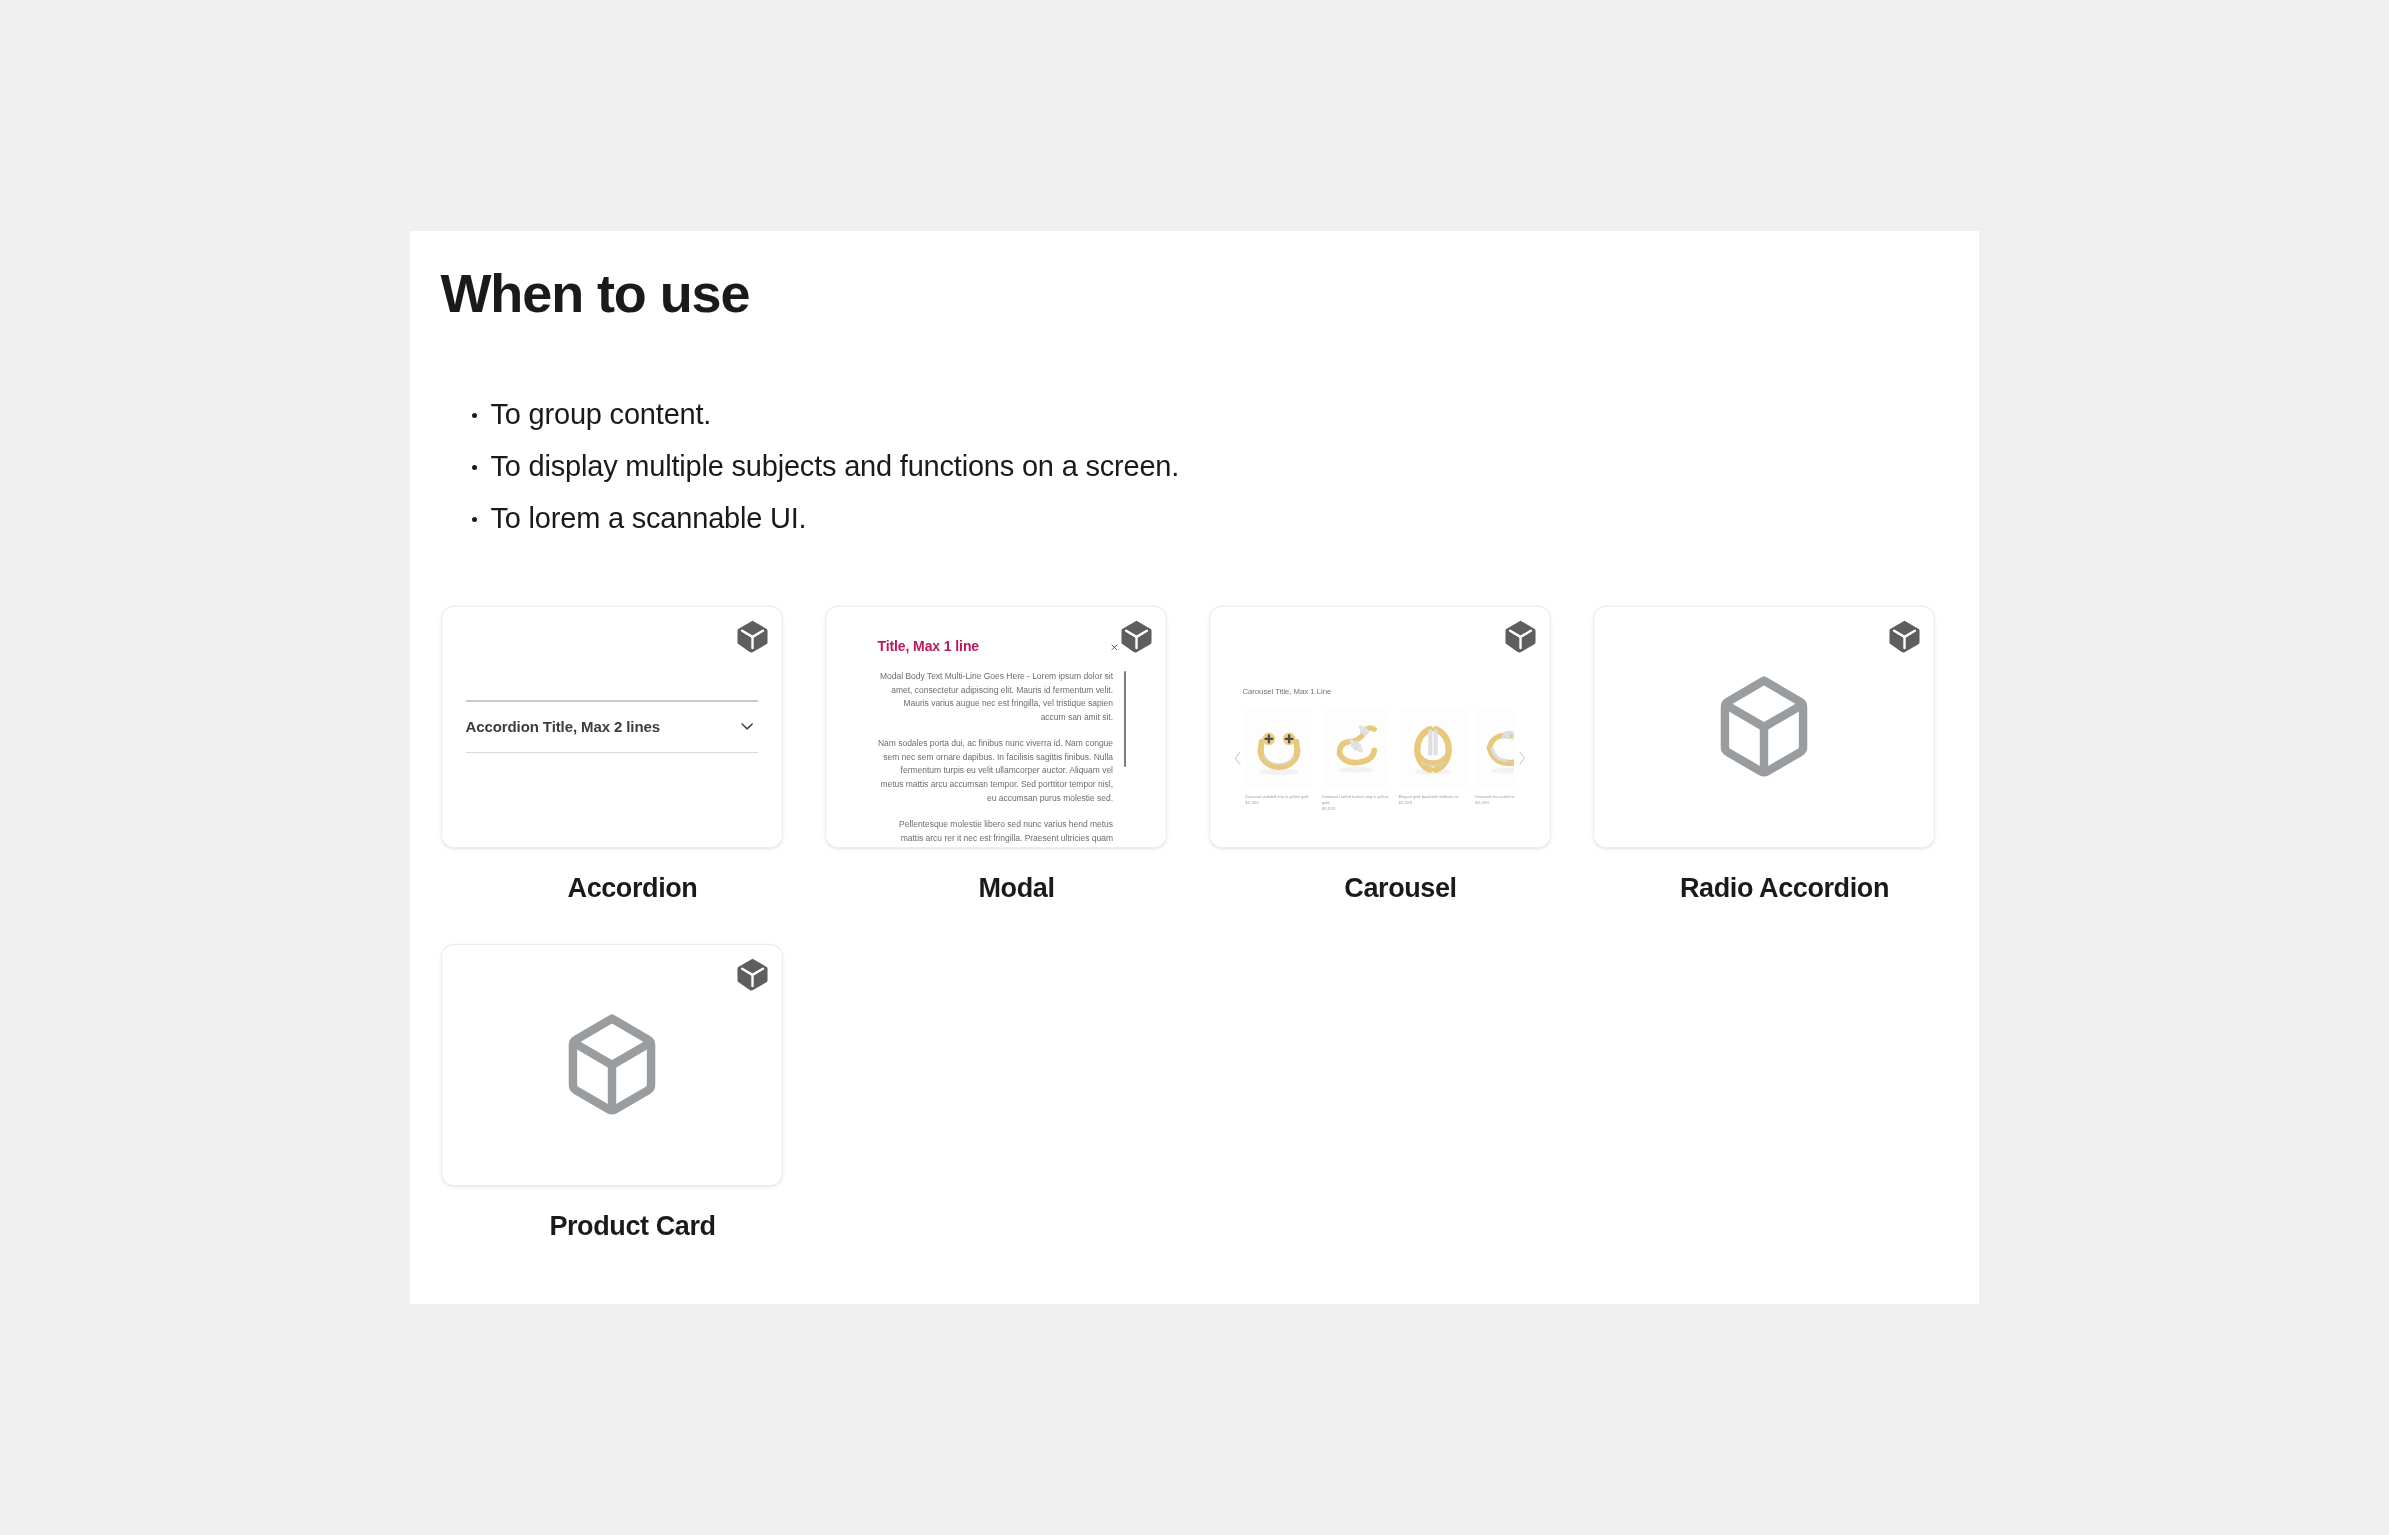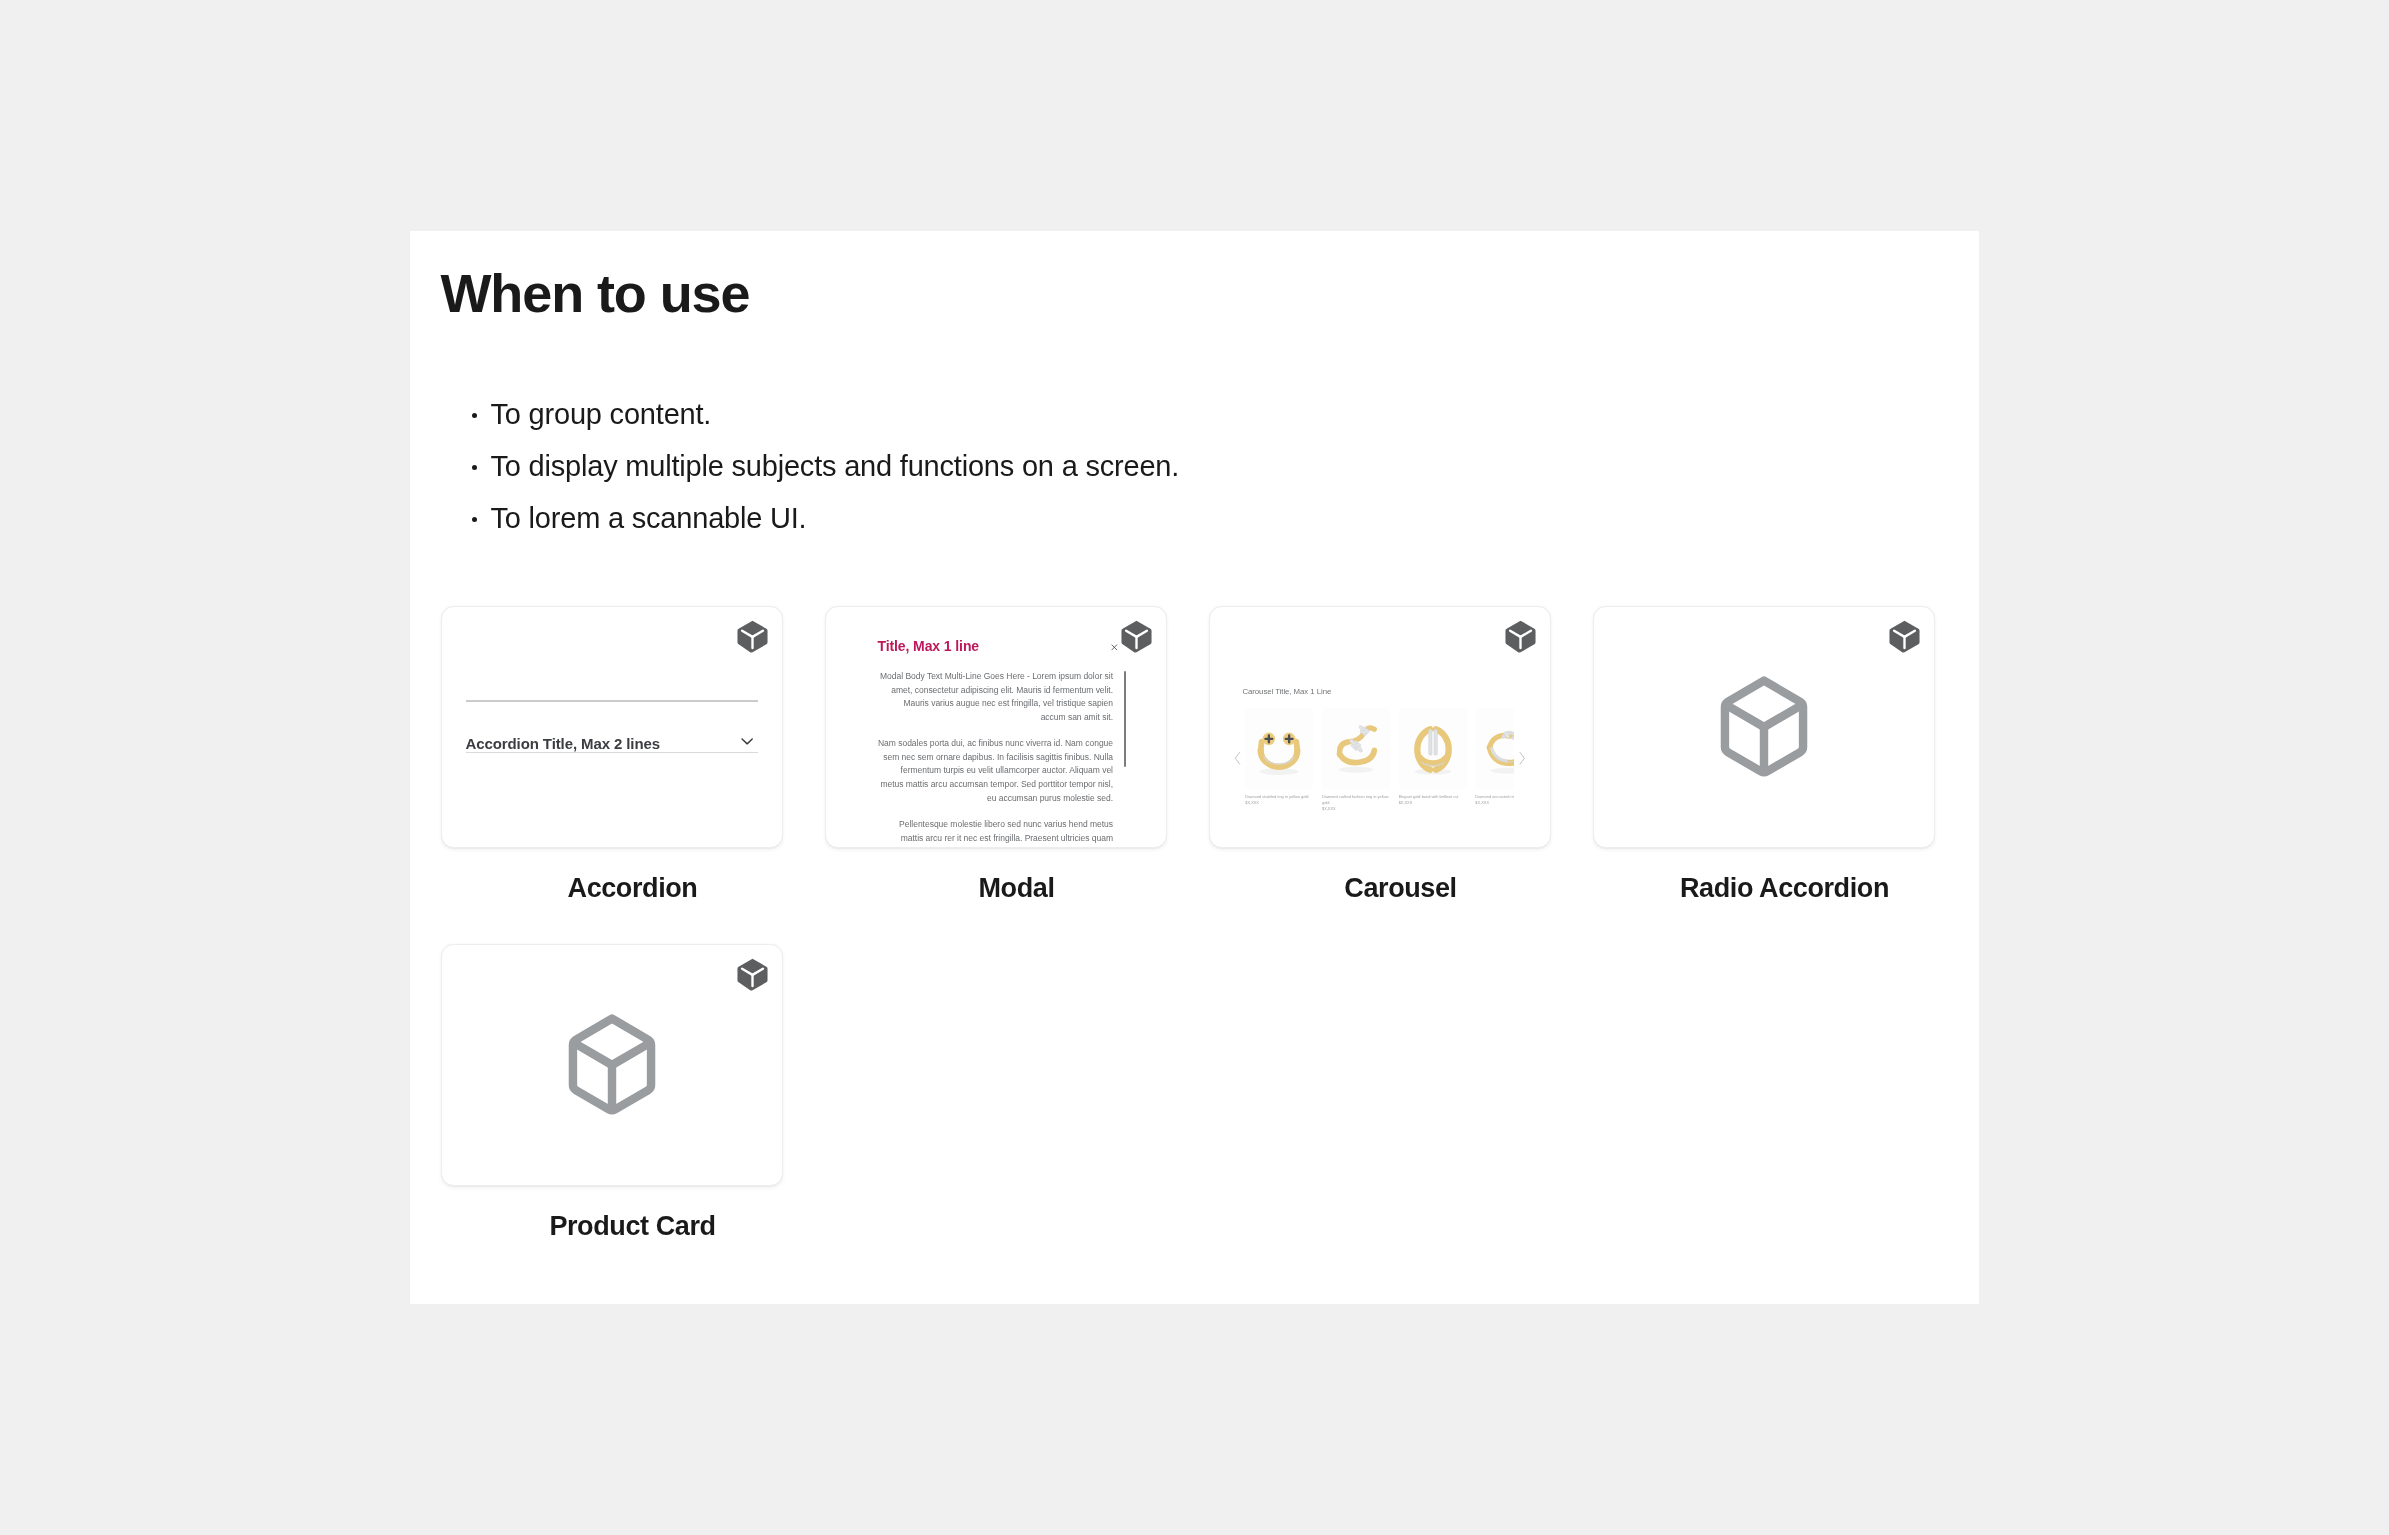--- a/index.html
+++ b/index.html
@@ -146,21 +146,21 @@
     top: 93px;
   }
   .acc-rule {
     height: 1.5px;
     background: #c9cbcd;
     width: 100%;
   }
   .acc-rule.thin { height: 1px; background: #d8dadc; }
   .acc-row {
     display: flex;
-    align-items: flex-end;
+    align-items: center;
     justify-content: space-between;
     height: 50px;
   }
   .acc-title {
     font-size: 15px;
     font-weight: 700;
     color: #3b3d40;
     letter-spacing: -0.1px;
   }
   .acc-chev { width: 20.3px; height: 20.3px; flex: 0 0 20.3px; }

